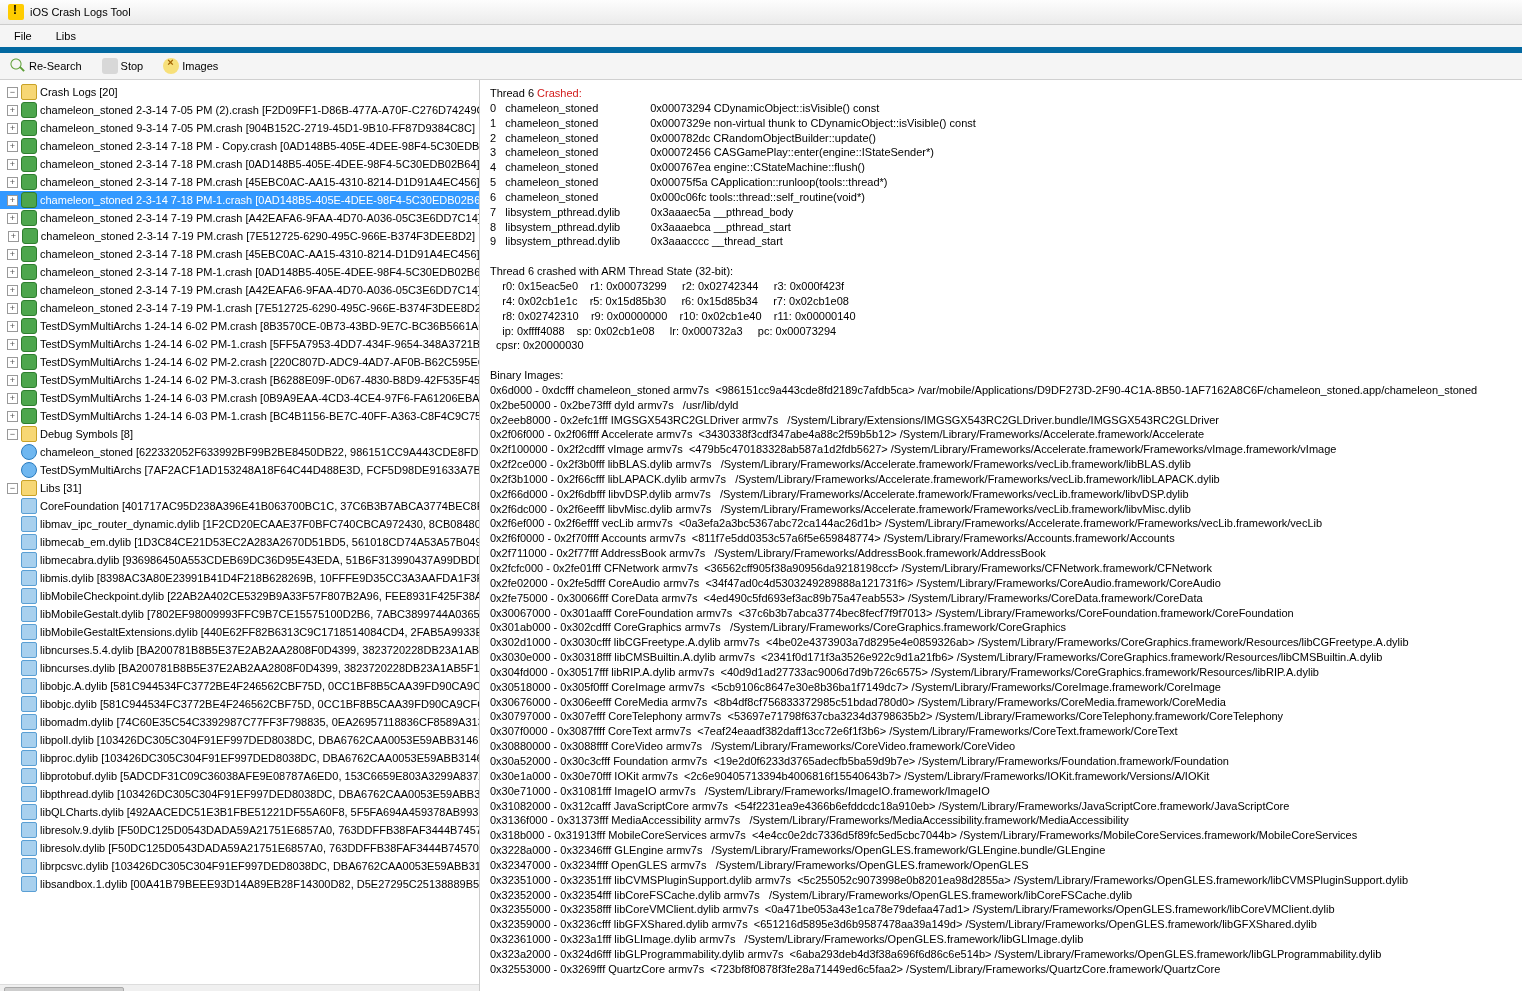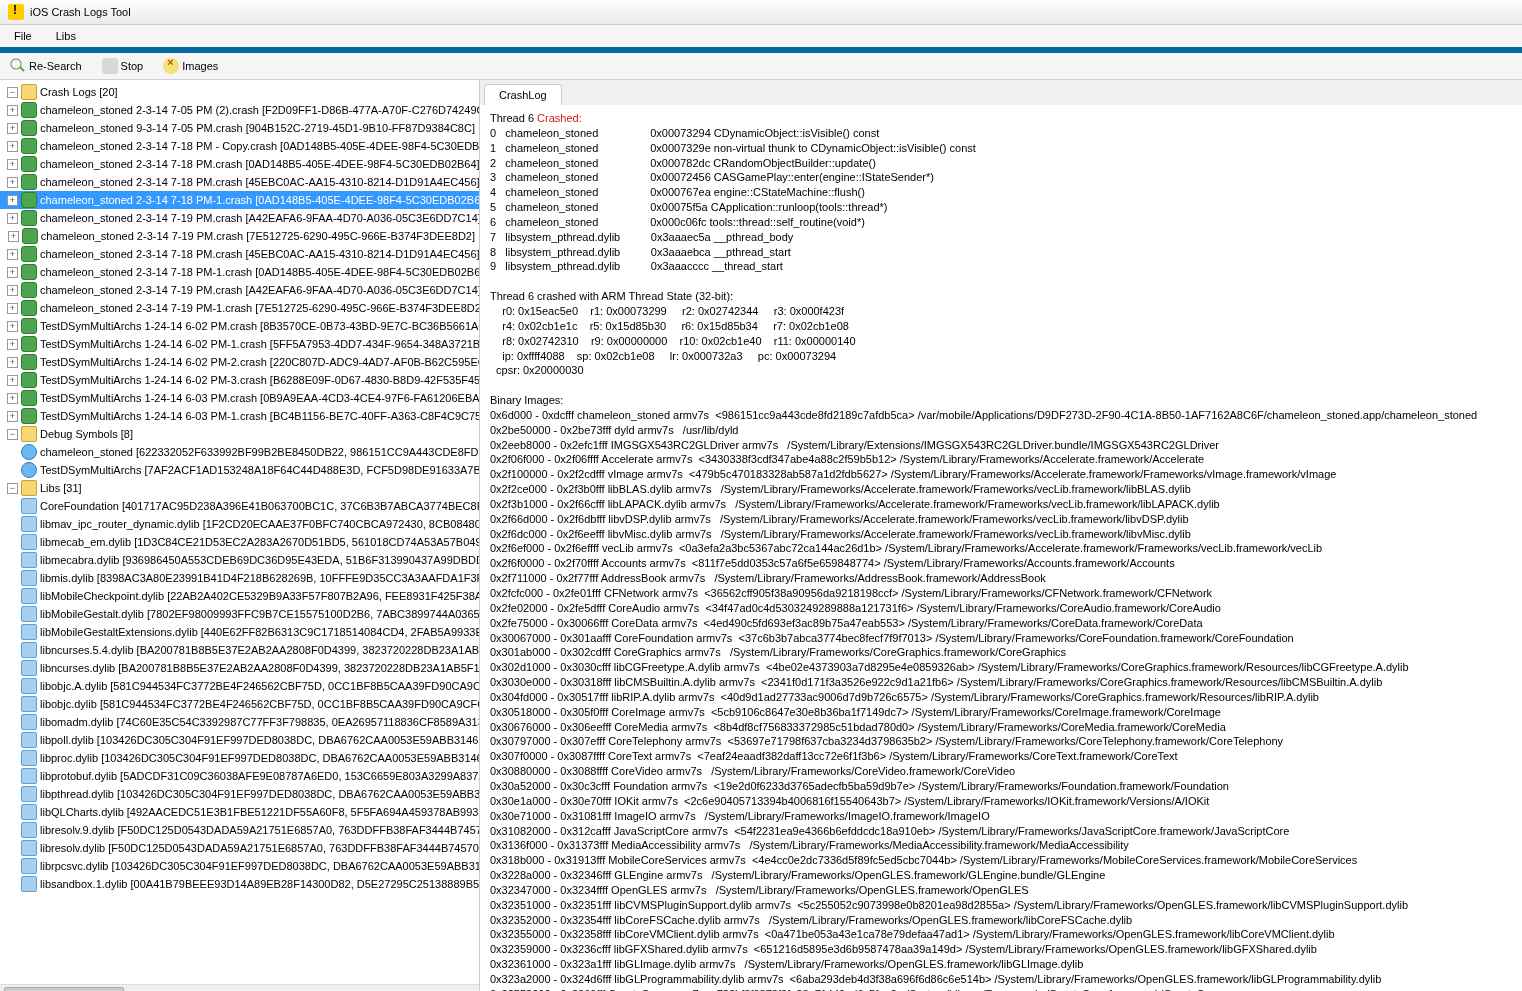--- a/index.html
+++ b/index.html
@@ -339,18 +339,15 @@
           <span class="plusminus empty"></span>
           <span class="node-icon ic-lib"></span>
           <span>libsandbox.1.dylib [00A41B79BEEE93D14A89EB28F14300D82, D5E27295C25138889B562630</span>
         </div>
       </div>
     <div class="hscrollbar">
       <div class="thumb"></div>
     </div>
   </div>
   <div class="right-panel">
-    <div class="tab-strip">
-      <span class="tab">CrashLog</span>
-    </div>
     <div class="crash-content" id="crash"><div>Thread 6 <span class="crashed">Crashed:</span></div><div class="frame-line">0   chameleon_stoned                 0x00073294 CDynamicObject::isVisible() const</div><div class="frame-line">1   chameleon_stoned                 0x0007329e non-virtual thunk to CDynamicObject::isVisible() const</div><div class="frame-line">2   chameleon_stoned                 0x000782dc CRandomObjectBuilder::update()</div><div class="frame-line">3   chameleon_stoned                 0x00072456 CASGamePlay::enter(engine::IStateSender<capplication>*)</capplication></div><div class="frame-line">4   chameleon_stoned                 0x000767ea engine::CStateMachine<capplication>::flush()</capplication></div><div class="frame-line">5   chameleon_stoned                 0x00075f5a CApplication::runloop(tools::thread*)</div><div class="frame-line">6   chameleon_stoned                 0x000c06fc tools::thread::self_routine(void*)</div><div class="frame-line">7   libsystem_pthread.dylib          0x3aaaec5a __pthread_body</div><div class="frame-line">8   libsystem_pthread.dylib          0x3aaaebca __pthread_start</div><div class="frame-line">9   libsystem_pthread.dylib          0x3aaacccc __thread_start</div><div>&nbsp;</div><div>Thread 6 crashed with ARM Thread State (32-bit):</div><div class="frame-line">    r0: 0x15eac5e0    r1: 0x00073299     r2: 0x02742344     r3: 0x000f423f</div><div class="frame-line">    r4: 0x02cb1e1c    r5: 0x15d85b30     r6: 0x15d85b34     r7: 0x02cb1e08</div><div class="frame-line">    r8: 0x02742310    r9: 0x00000000    r10: 0x02cb1e40    r11: 0x00000140</div><div class="frame-line">    ip: 0xffff4088    sp: 0x02cb1e08     lr: 0x000732a3     pc: 0x00073294</div><div class="frame-line">  cpsr: 0x20000030</div><div>&nbsp;</div><div>Binary Images:</div><div class="frame-line">0x6d000 - 0xdcfff chameleon_stoned armv7s  &lt;986151cc9a443cde8fd2189c7afdb5ca&gt; /var/mobile/Applications/D9DF273D-2F90-4C1A-8B50-1AF7162A8C6F/chameleon_stoned.app/chameleon_stoned</div><div class="frame-line">0x2be50000 - 0x2be73fff dyld armv7s  <fd7cb81f388f39cbac4f71338b669c24> /usr/lib/dyld</fd7cb81f388f39cbac4f71338b669c24></div><div class="frame-line">0x2eeb8000 - 0x2efc1fff IMGSGX543RC2GLDriver armv7s  <a64f8e256263c4a9877a70cee96bfa7> /System/Library/Extensions/IMGSGX543RC2GLDriver.bundle/IMGSGX543RC2GLDriver</a64f8e256263c4a9877a70cee96bfa7></div><div class="frame-line">0x2f06f000 - 0x2f06ffff Accelerate armv7s  &lt;3430338f3cdf347abe4a88c2f59b5b12&gt; /System/Library/Frameworks/Accelerate.framework/Accelerate</div><div class="frame-line">0x2f100000 - 0x2f2cdfff vImage armv7s  &lt;479b5c470183328ab587a1d2fdb5627&gt; /System/Library/Frameworks/Accelerate.framework/Frameworks/vImage.framework/vImage</div><div class="frame-line">0x2f2ce000 - 0x2f3b0fff libBLAS.dylib armv7s  <da4fa3675573028b02458e2cdf6d84d> /System/Library/Frameworks/Accelerate.framework/Frameworks/vecLib.framework/libBLAS.dylib</da4fa3675573028b02458e2cdf6d84d></div><div class="frame-line">0x2f3b1000 - 0x2f66cfff libLAPACK.dylib armv7s  <c066ea83724dd23f6d89011f9a4a872d6f> /System/Library/Frameworks/Accelerate.framework/Frameworks/vecLib.framework/libLAPACK.dylib</c066ea83724dd23f6d89011f9a4a872d6f></div><div class="frame-line">0x2f66d000 - 0x2f6dbfff libvDSP.dylib armv7s  <a5dcfe6819983b9b989c7be120c14ccb4> /System/Library/Frameworks/Accelerate.framework/Frameworks/vecLib.framework/libvDSP.dylib</a5dcfe6819983b9b989c7be120c14ccb4></div><div class="frame-line">0x2f6dc000 - 0x2f6eefff libvMisc.dylib armv7s  <ea638dbda5ee33119a4e731aed02fa31> /System/Library/Frameworks/Accelerate.framework/Frameworks/vecLib.framework/libvMisc.dylib</ea638dbda5ee33119a4e731aed02fa31></div><div class="frame-line">0x2f6ef000 - 0x2f6effff vecLib armv7s  &lt;0a3efa2a3bc5367abc72ca144ac26d1b&gt; /System/Library/Frameworks/Accelerate.framework/Frameworks/vecLib.framework/vecLib</div><div class="frame-line">0x2f6f0000 - 0x2f70ffff Accounts armv7s  &lt;811f7e5dd0353c57a6f5e659848774&gt; /System/Library/Frameworks/Accounts.framework/Accounts</div><div class="frame-line">0x2f711000 - 0x2f77fff AddressBook armv7s  <cc733c2c249e3161a9af19a44aeb1577> /System/Library/Frameworks/AddressBook.framework/AddressBook</cc733c2c249e3161a9af19a44aeb1577></div><div class="frame-line">0x2fcfc000 - 0x2fe01fff CFNetwork armv7s  &lt;36562cff905f38a90956da9218198ccf&gt; /System/Library/Frameworks/CFNetwork.framework/CFNetwork</div><div class="frame-line">0x2fe02000 - 0x2fe5dfff CoreAudio armv7s  &lt;34f47ad0c4d5303249289888a121731f6&gt; /System/Library/Frameworks/CoreAudio.framework/CoreAudio</div><div class="frame-line">0x2fe75000 - 0x30066fff CoreData armv7s  &lt;4ed490c5fd693ef3ac89b75a47eab553&gt; /System/Library/Frameworks/CoreData.framework/CoreData</div><div class="frame-line">0x30067000 - 0x301aafff CoreFoundation armv7s  &lt;37c6b3b7abca3774bec8fecf7f9f7013&gt; /System/Library/Frameworks/CoreFoundation.framework/CoreFoundation</div><div class="frame-line">0x301ab000 - 0x302cdfff CoreGraphics armv7s  <e13cbd4115c31138b875de88b927448> /System/Library/Frameworks/CoreGraphics.framework/CoreGraphics</e13cbd4115c31138b875de88b927448></div><div class="frame-line">0x302d1000 - 0x3030cfff libCGFreetype.A.dylib armv7s  &lt;4be02e4373903a7d8295e4e0859326ab&gt; /System/Library/Frameworks/CoreGraphics.framework/Resources/libCGFreetype.A.dylib</div><div class="frame-line">0x3030e000 - 0x30318fff libCMSBuiltin.A.dylib armv7s  &lt;2341f0d171f3a3526e922c9d1a21fb6&gt; /System/Library/Frameworks/CoreGraphics.framework/Resources/libCMSBuiltin.A.dylib</div><div class="frame-line">0x304fd000 - 0x30517fff libRIP.A.dylib armv7s  &lt;40d9d1ad27733ac9006d7d9b726c6575&gt; /System/Library/Frameworks/CoreGraphics.framework/Resources/libRIP.A.dylib</div><div class="frame-line">0x30518000 - 0x305f0fff CoreImage armv7s  &lt;5cb9106c8647e30e8b36ba1f7149dc7&gt; /System/Library/Frameworks/CoreImage.framework/CoreImage</div><div class="frame-line">0x30676000 - 0x306eefff CoreMedia armv7s  &lt;8b4df8cf756833372985c51bdad780d0&gt; /System/Library/Frameworks/CoreMedia.framework/CoreMedia</div><div class="frame-line">0x30797000 - 0x307efff CoreTelephony armv7s  &lt;53697e71798f637cba3234d3798635b2&gt; /System/Library/Frameworks/CoreTelephony.framework/CoreTelephony</div><div class="frame-line">0x307f0000 - 0x3087ffff CoreText armv7s  &lt;7eaf24eaadf382daff13cc72e6f1f3b6&gt; /System/Library/Frameworks/CoreText.framework/CoreText</div><div class="frame-line">0x30880000 - 0x3088ffff CoreVideo armv7s  <cff4151001e439739cf0cc0e83b0c254> /System/Library/Frameworks/CoreVideo.framework/CoreVideo</cff4151001e439739cf0cc0e83b0c254></div><div class="frame-line">0x30a52000 - 0x30c3cfff Foundation armv7s  &lt;19e2d0f6233d3765adecfb5ba59d9b7e&gt; /System/Library/Frameworks/Foundation.framework/Foundation</div><div class="frame-line">0x30e1a000 - 0x30e70fff IOKit armv7s  &lt;2c6e90405713394b4006816f15540643b7&gt; /System/Library/Frameworks/IOKit.framework/Versions/A/IOKit</div><div class="frame-line">0x30e71000 - 0x31081fff ImageIO armv7s  <a9139347d7cc33c0f0b4cfdb479caccb66> /System/Library/Frameworks/ImageIO.framework/ImageIO</a9139347d7cc33c0f0b4cfdb479caccb66></div><div class="frame-line">0x31082000 - 0x312cafff JavaScriptCore armv7s  &lt;54f2231ea9e4366b6efddcdc18a910eb&gt; /System/Library/Frameworks/JavaScriptCore.framework/JavaScriptCore</div><div class="frame-line">0x3136f000 - 0x31373fff MediaAccessibility armv7s  <b618e226cdae3e4bdfb3b6b826e26f8f> /System/Library/Frameworks/MediaAccessibility.framework/MediaAccessibility</b618e226cdae3e4bdfb3b6b826e26f8f></div><div class="frame-line">0x318b000 - 0x31913fff MobileCoreServices armv7s  &lt;4e4cc0e2dc7336d5f89fc5ed5cbc7044b&gt; /System/Library/Frameworks/MobileCoreServices.framework/MobileCoreServices</div><div class="frame-line">0x3228a000 - 0x32346fff GLEngine armv7s  <cd5699e5dc6030497b77a74b14610768ca> /System/Library/Frameworks/OpenGLES.framework/GLEngine.bundle/GLEngine</cd5699e5dc6030497b77a74b14610768ca></div><div class="frame-line">0x32347000 - 0x3234ffff OpenGLES armv7s  <cba269f95c9134c598efc1b2953bf8b66> /System/Library/Frameworks/OpenGLES.framework/OpenGLES</cba269f95c9134c598efc1b2953bf8b66></div><div class="frame-line">0x32351000 - 0x32351fff libCVMSPluginSupport.dylib armv7s  &lt;5c255052c9073998e0b8201ea98d2855a&gt; /System/Library/Frameworks/OpenGLES.framework/libCVMSPluginSupport.dylib</div><div class="frame-line">0x32352000 - 0x32354fff libCoreFSCache.dylib armv7s  <d48cd76cad433ed3391851see9195076> /System/Library/Frameworks/OpenGLES.framework/libCoreFSCache.dylib</d48cd76cad433ed3391851see9195076></div><div class="frame-line">0x32355000 - 0x32358fff libCoreVMClient.dylib armv7s  &lt;0a471be053a43e1ca78e79defaa47ad1&gt; /System/Library/Frameworks/OpenGLES.framework/libCoreVMClient.dylib</div><div class="frame-line">0x32359000 - 0x3236cfff libGFXShared.dylib armv7s  &lt;651216d5895e3d6b9587478aa39a149d&gt; /System/Library/Frameworks/OpenGLES.framework/libGFXShared.dylib</div><div class="frame-line">0x32361000 - 0x323a1fff libGLImage.dylib armv7s  <cd3aca6f56cb330ab7032d42e0017ca> /System/Library/Frameworks/OpenGLES.framework/libGLImage.dylib</cd3aca6f56cb330ab7032d42e0017ca></div><div class="frame-line">0x323a2000 - 0x324d6fff libGLProgrammability.dylib armv7s  &lt;6aba293deb4d3f38a696f6d86c6e514b&gt; /System/Library/Frameworks/OpenGLES.framework/libGLProgrammability.dylib</div><div class="frame-line">0x32553000 - 0x3269fff QuartzCore armv7s  &lt;723bf8f0878f3fe28a71449ed6c5faa2&gt; /System/Library/Frameworks/QuartzCore.framework/QuartzCore</div></div>
   </div>
 </div>
 
 </body></html>

